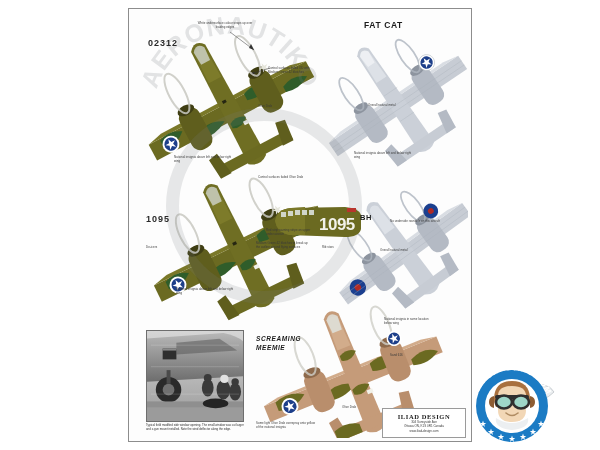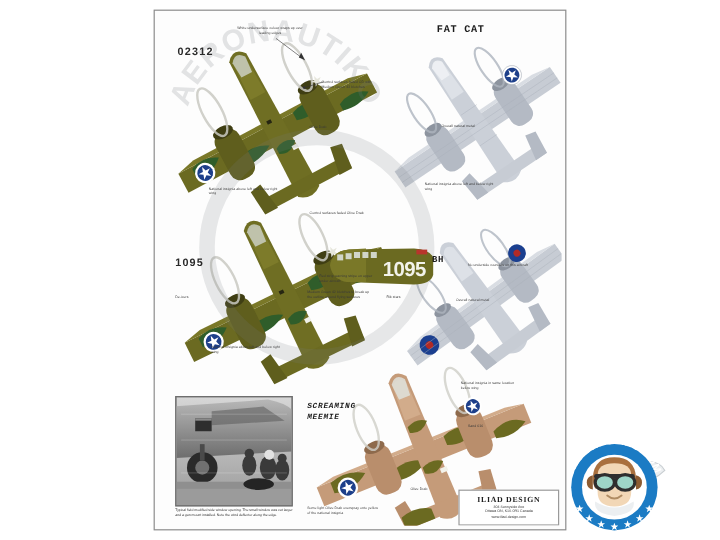--- a/index.html
+++ b/index.html
@@ -32,21 +32,21 @@
   .watermark-text svg{width:100%;height:100%;}
   .wm-glyph{
     fill:rgba(118,124,131,.20);
     font-family:"Liberation Sans",sans-serif;
     font-size:25px;font-weight:bold;letter-spacing:1px;
   }
 
   
   .title{
     position:absolute;font-weight:bold;color:#1b1b1b;
-    font-family:Liberation Mono, monospace;letter-spacing:.6px;
+    font-family:Liberation Sans, sans-serif;letter-spacing:.6px;
     z-index:9;white-space:nowrap;
   }
   .serial{
     position:absolute;font-weight:bold;color:#2a2a2a;
     font-size:9px;letter-spacing:1px;z-index:9;white-space:nowrap;
   }
   .note{
     position:absolute;color:#3a3a3a;font-size:2.9px;line-height:1.28;
     z-index:9;letter-spacing:.05px;
   }

